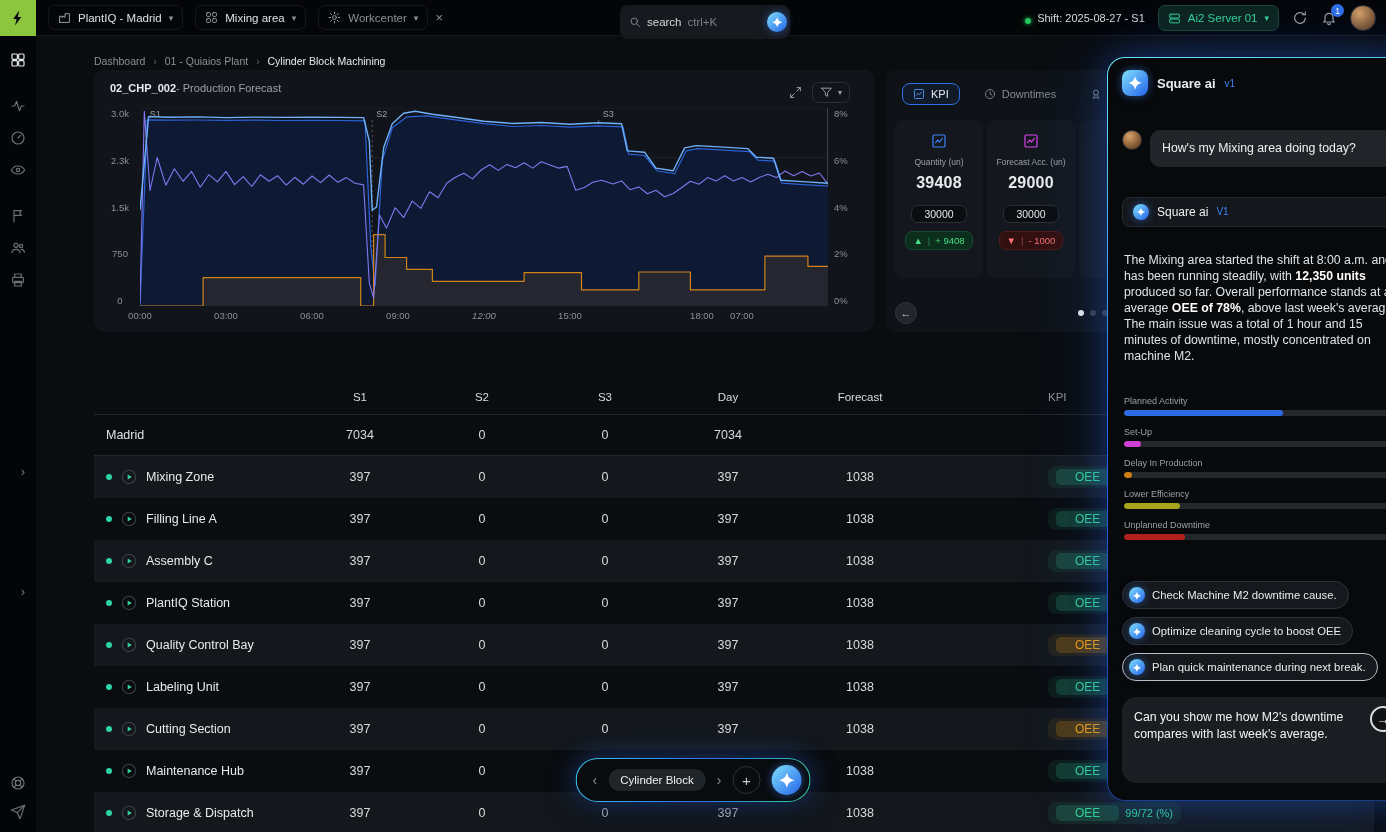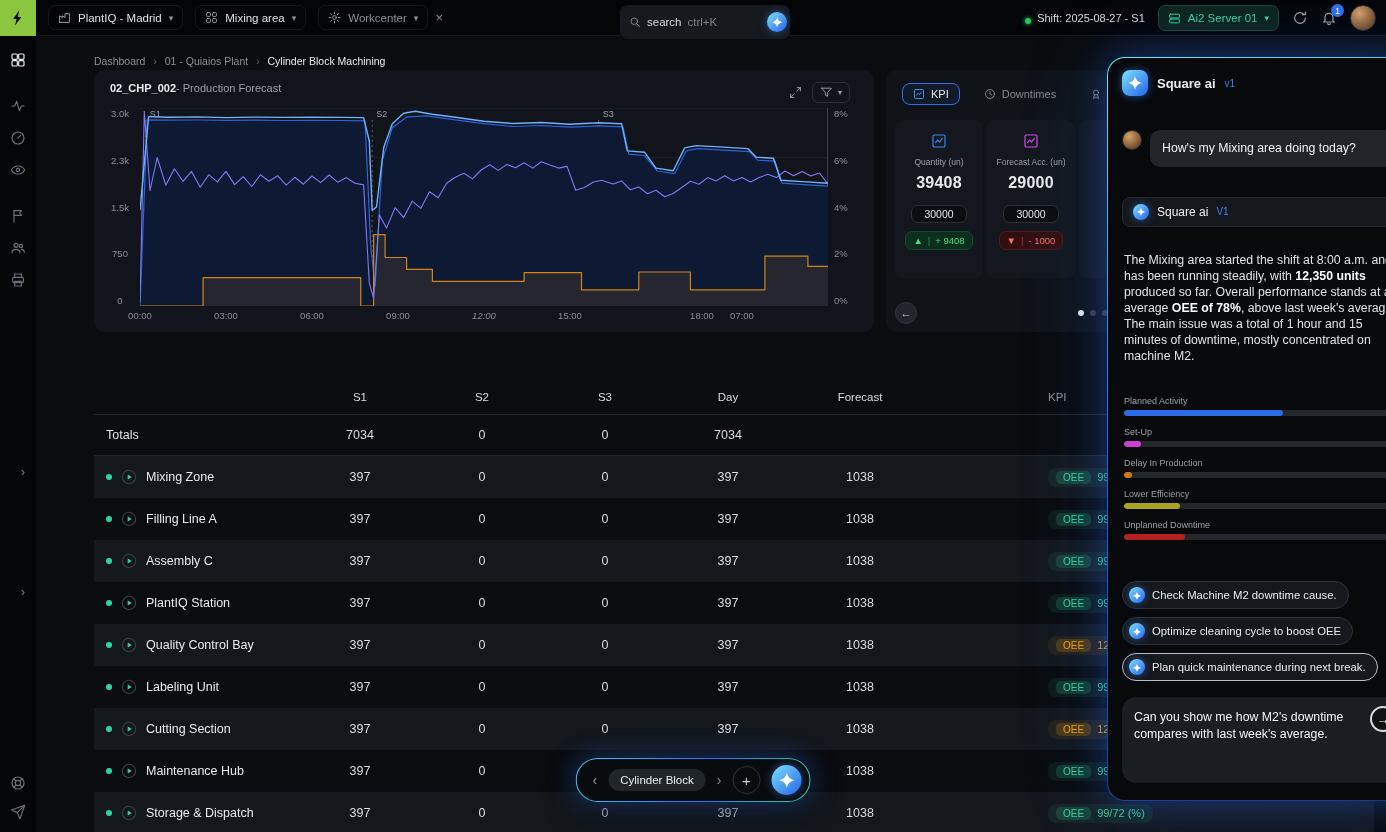--- a/index.html
+++ b/index.html
@@ -100,21 +100,21 @@
   .trow.odd{background:#14181d}
   .c-num{text-align:center;color:#d9dcdf}
   .c-name{display:flex;align-items:center;gap:9px;padding-left:12px}
   .stat-dot{width:6px;height:6px;border-radius:50%;background:#2dd4a7;flex:0 0 6px}
   .play{width:16px;height:16px;flex:0 0 16px}
   .play circle{fill:none;stroke:#3a4046;stroke-width:1.6}
   .play path{fill:#34d399}
   .mname{color:#e8eaec}
   .c-kpi{padding-left:118px;display:flex}
   .kpi-pill{display:inline-flex;align-items:center;gap:6px;padding:3px 8px;border-radius:8px;font-size:11px;white-space:nowrap}
-  .kpi-pill .kpi-tag{font-size:10px;padding:1px 7px;border-radius:5px}
+  .kpi-pill .kpi-tag{font-size:12px;padding:1px 19px;border-radius:5px}
   .kpi-pill.good{color:#34d399;background:rgba(52,211,153,.08)}
   .kpi-pill.good .kpi-tag{background:rgba(52,211,153,.18)}
   .kpi-pill.warn{color:#f59e0b;background:rgba(245,158,11,.08)}
   .kpi-pill.warn .kpi-tag{background:rgba(245,158,11,.2)}
 
   
   .bottom-pill{position:absolute;left:50%;top:758px;transform:translateX(-50%);height:44px;display:flex;align-items:center;gap:11px;padding:0 8px 0 16px;border-radius:24px;
     background:linear-gradient(#090c0f,#090c0f) padding-box,linear-gradient(110deg,#3ec9f0,#2f6fe8 55%,#34d399) border-box;border:1.5px solid transparent;
     box-shadow:0 0 28px rgba(47,111,232,.45),0 10px 30px rgba(0,0,0,.55);z-index:40}
   .bp-chev{color:#8a9097;font-size:14px}
@@ -471,21 +471,21 @@
   <div class="thead">
     <div></div>
     <div class="c-num">S1</div>
     <div class="c-num">S2</div>
     <div class="c-num">S3</div>
     <div class="c-num">Day</div>
     <div class="c-num">Forecast</div>
     <div class="c-kpi">KPI</div>
   </div>
   <div class="totals">
-    <div class="c-name">Totals</div>
+    <div class="c-name">Madrid</div>
     <div class="c-num">7034</div>
     <div class="c-num">0</div>
     <div class="c-num">0</div>
     <div class="c-num">7034</div>
     <div class="c-num"></div>
     <div class="c-kpi"></div>
   </div>
   <div>
   <div class="trow odd">
     <div class="c-name">

